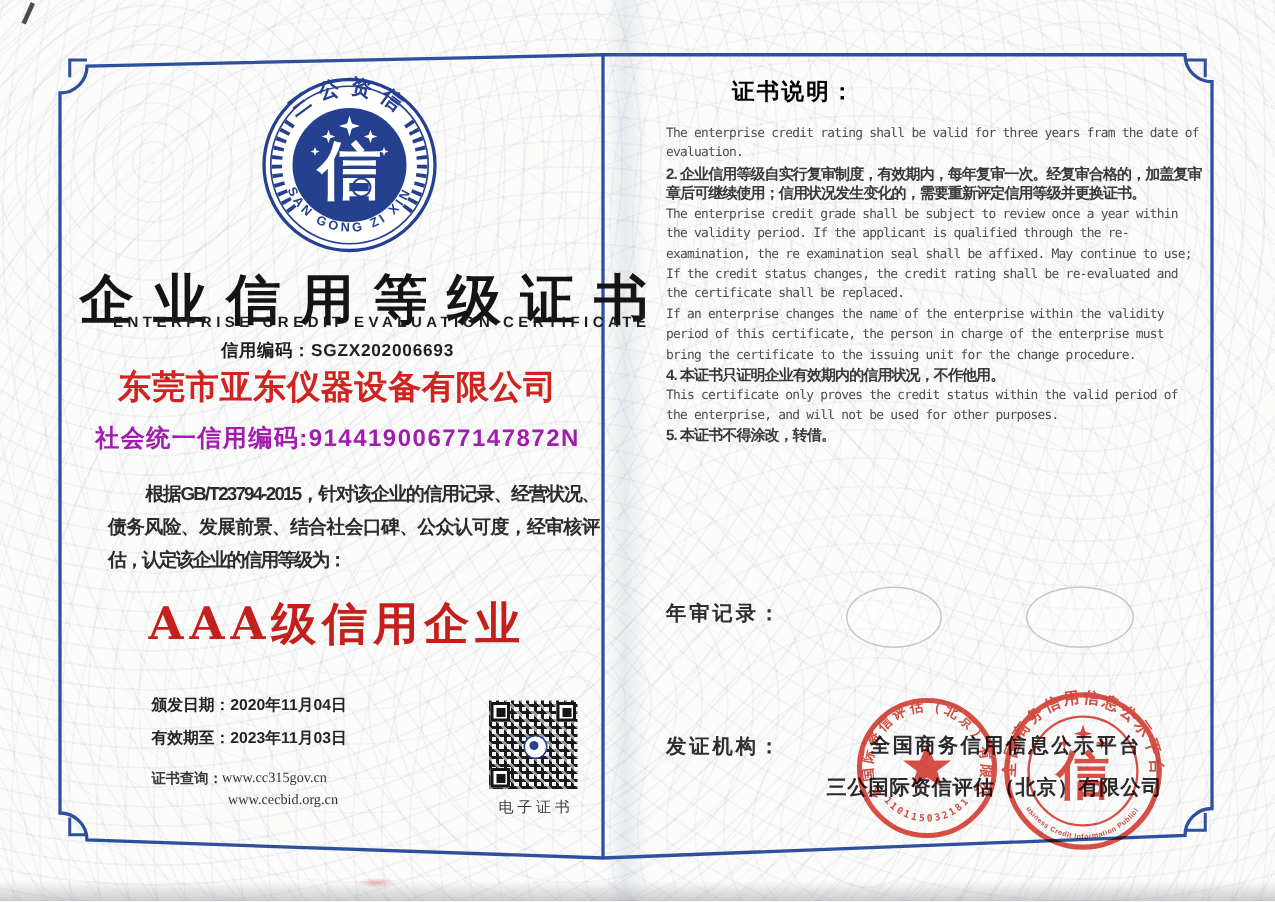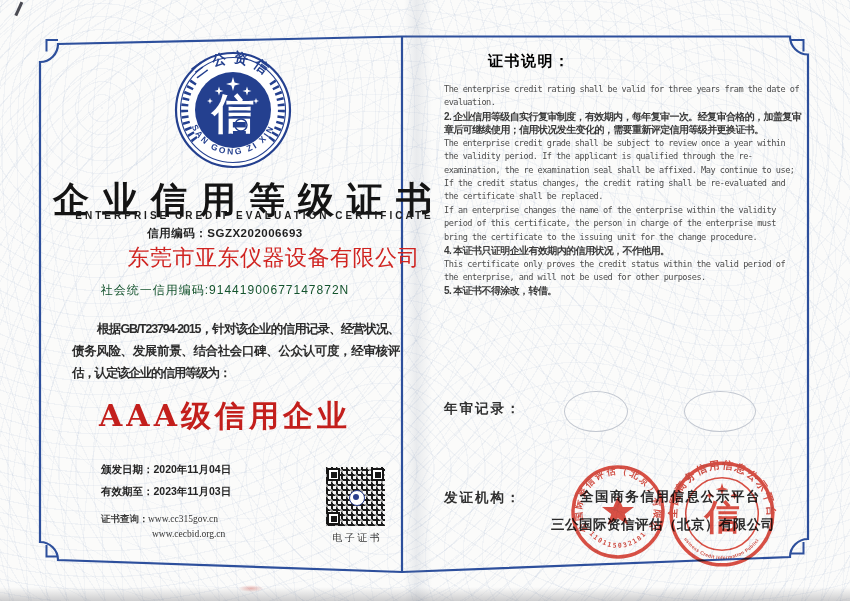--- a/index.html
+++ b/index.html
@@ -29,24 +29,24 @@
   .lg-t{font-size:14px;font-weight:bold;fill:#24408f;letter-spacing:6px;font-family:"Liberation Sans",sans-serif;}
   .lg-b{font-size:8.5px;font-weight:bold;fill:#24408f;letter-spacing:2.2px;font-family:"Liberation Sans",sans-serif;}
   .lg-glyph{font-size:42px;font-weight:bold;fill:#ffffff;font-family:"Liberation Sans",sans-serif;}
   .title{left:40px;top:176px;width:370px;z-index:2;text-align:left;white-space:nowrap;
     font-family:"DejaVu Serif",serif;font-size:36px;font-weight:bold;color:#141414;
     letter-spacing:13px;text-indent:13px;}
   .subtitle{left:40px;top:210px;width:370px;z-index:2;text-align:center;white-space:nowrap;
     font-size:10px;font-weight:bold;color:#1e1e1e;letter-spacing:3px;text-indent:3px;margin-left:28px;}
   .credit-code{left:40px;top:226px;width:370px;z-index:2;text-align:center;
     font-size:11.5px;font-weight:bold;color:#1f1f1f;letter-spacing:.5px;}
-  .company{left:30px;top:243px;width:390px;z-index:2;text-align:right;white-space:nowrap;
-    font-size:22px;font-weight:normal;color:#d02421;letter-spacing:.5px;}
+  .company{left:30px;top:243px;width:390px;z-index:2;text-align:center;white-space:nowrap;
+    font-size:22px;font-weight:bold;color:#d02421;letter-spacing:.5px;}
   .uscc{left:30px;top:282px;width:390px;z-index:2;text-align:center;
-    font-size:12px;font-weight:normal;color:#14532d;letter-spacing:1px;}
+    font-size:16px;font-weight:bold;color:#a21caf;letter-spacing:1px;}
   .body-par{left:72px;top:318px;width:327px;z-index:2;text-align:justify;text-indent:2em;
     font-size:12.5px;font-weight:bold;color:#2c2c2c;line-height:22px;letter-spacing:-1.2px;}
   .rating{left:40px;top:396px;width:370px;z-index:2;text-align:center;white-space:nowrap;
     font-family:"DejaVu Serif",serif;font-size:30px;font-weight:bold;color:#c31f1c;letter-spacing:4px;}
   .date-row1{left:101px;top:463px;z-index:2;font-size:10.5px;font-weight:bold;color:#242424;}
   .date-row2{left:101px;top:485px;z-index:2;font-size:10.5px;font-weight:bold;color:#242424;}
   .query-label{left:101px;top:513px;z-index:2;font-size:9.5px;font-weight:bold;color:#3a3a3a;}
   .query-urls{left:148px;top:512px;z-index:2;font-size:9.5px;color:#333;line-height:15px;font-family:Liberation Serif, serif;}
   .query-urls .u2{padding-left:4px;}
   .qr{left:326px;top:467px;width:59px;height:59px;z-index:2;background:

